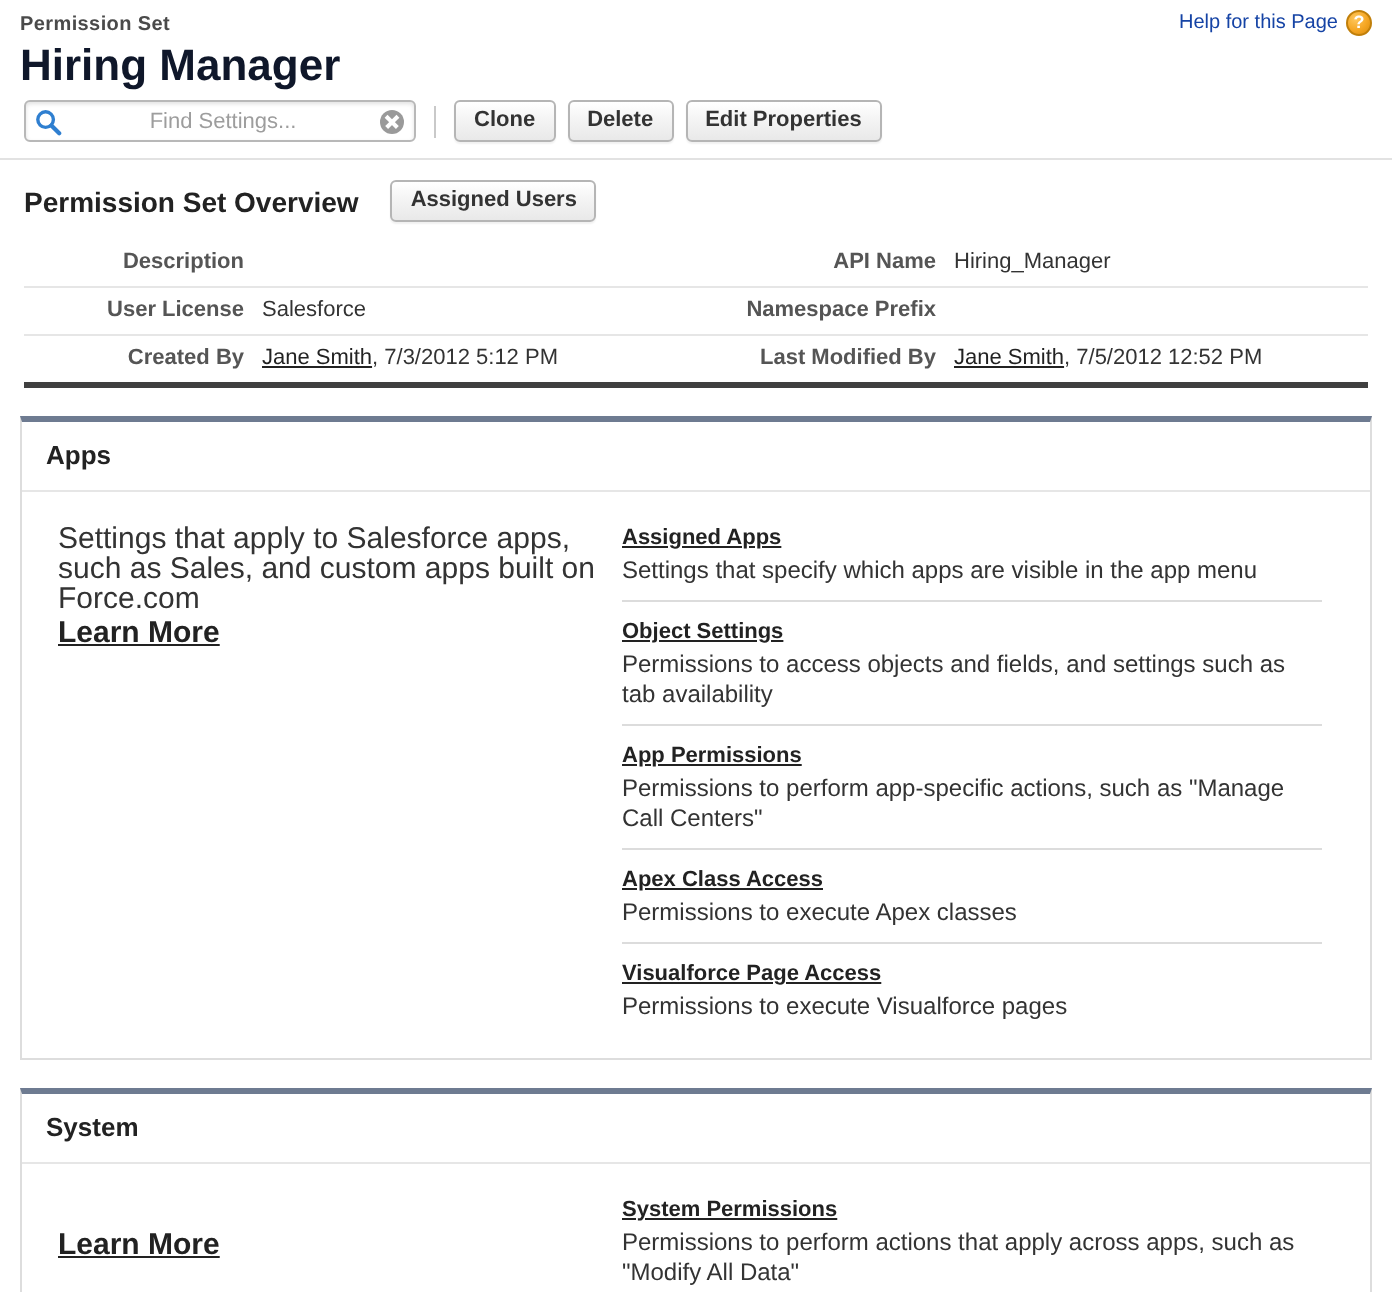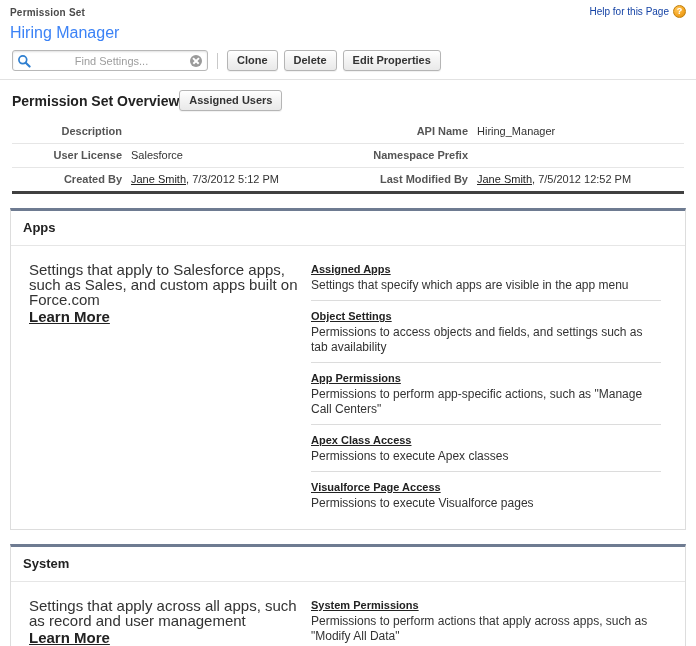--- a/index.html
+++ b/index.html
@@ -31,23 +31,23 @@
     box-sizing: border-box;
   }
   .pg-eyebrow {
     font-size: 10px;
     font-weight: bold;
     color: #4a4a4a;
     letter-spacing: .2px;
     line-height: 13px;
   }
   .pg-title {
-    font-size: 16px;
-    font-weight: normal;
-    color: #3b82f6;
+    font-size: 22px;
+    font-weight: bold;
+    color: #0f172a;
     line-height: 26px;
     margin-top: 1px;
   }
   .help-link {
     position: absolute;
     top: 5px;
     right: 10px;
     font-size: 10px;
     color: #1543a5;
     text-decoration: none;
@@ -156,20 +156,21 @@
     box-shadow: 0 1px 1px rgba(0,0,0,.06);
   }
 
   
   .overview {
     padding: 10px 12px 0 12px;
   }
   .ov-head {
     display: flex;
     align-items: center;
+    gap: 16px;
     margin-bottom: 9px;
   }
   .ov-title {
     font-size: 14px;
     font-weight: bold;
     color: #222222;
     line-height: 18px;
   }
   .ov-table {
     width: 100%;
@@ -358,21 +359,21 @@
           <div class="li-desc">Permissions to execute Visualforce pages</div>
         </div>
       </div>
     </div>
   </div>
 
   <div class="panel">
     <div class="panel-head">System</div>
     <div class="panel-body">
       <div class="panel-left">
-        <span>Settings that apply across all apps, such as record and user management</span><br>
+        <br>
         <a class="learn-more" href="#">Learn More</a>
       </div>
       <div class="panel-right">
         <div class="link-item">
           <a class="li-title" href="#">System Permissions</a>
           <div class="li-desc">Permissions to perform actions that apply across apps, such as "Modify All Data"</div>
         </div>
       </div>
     </div>
   </div>

